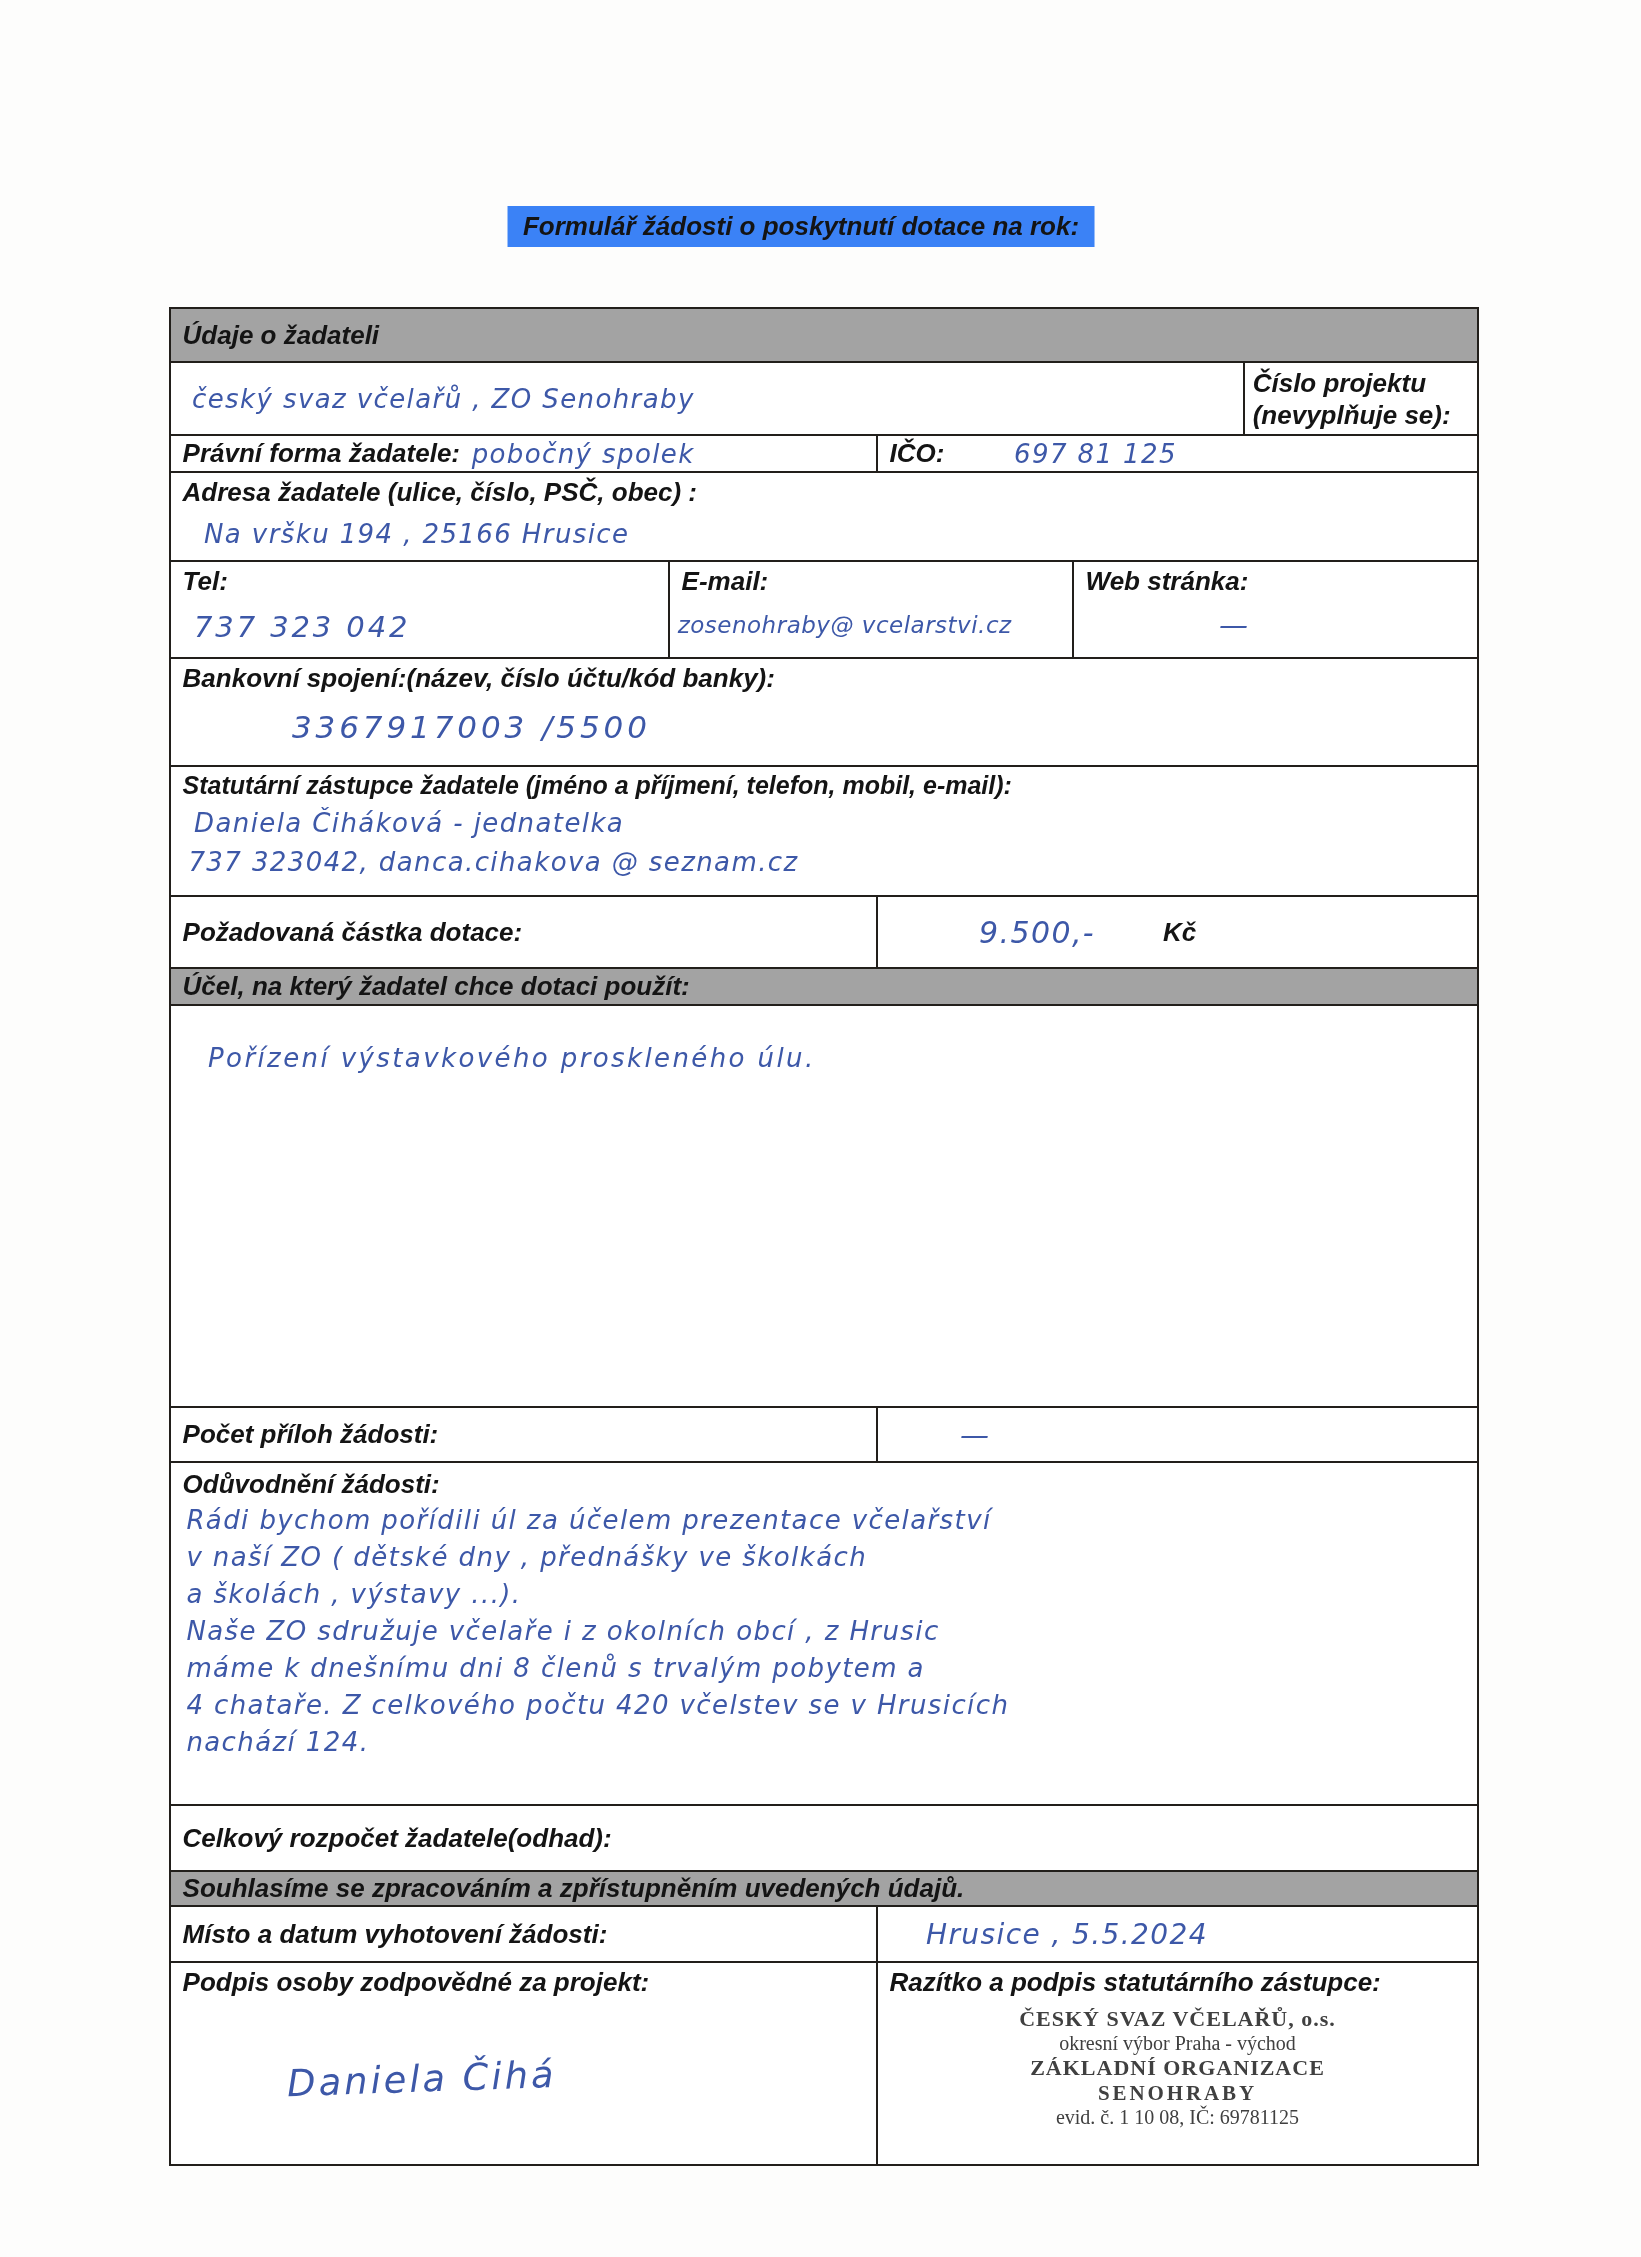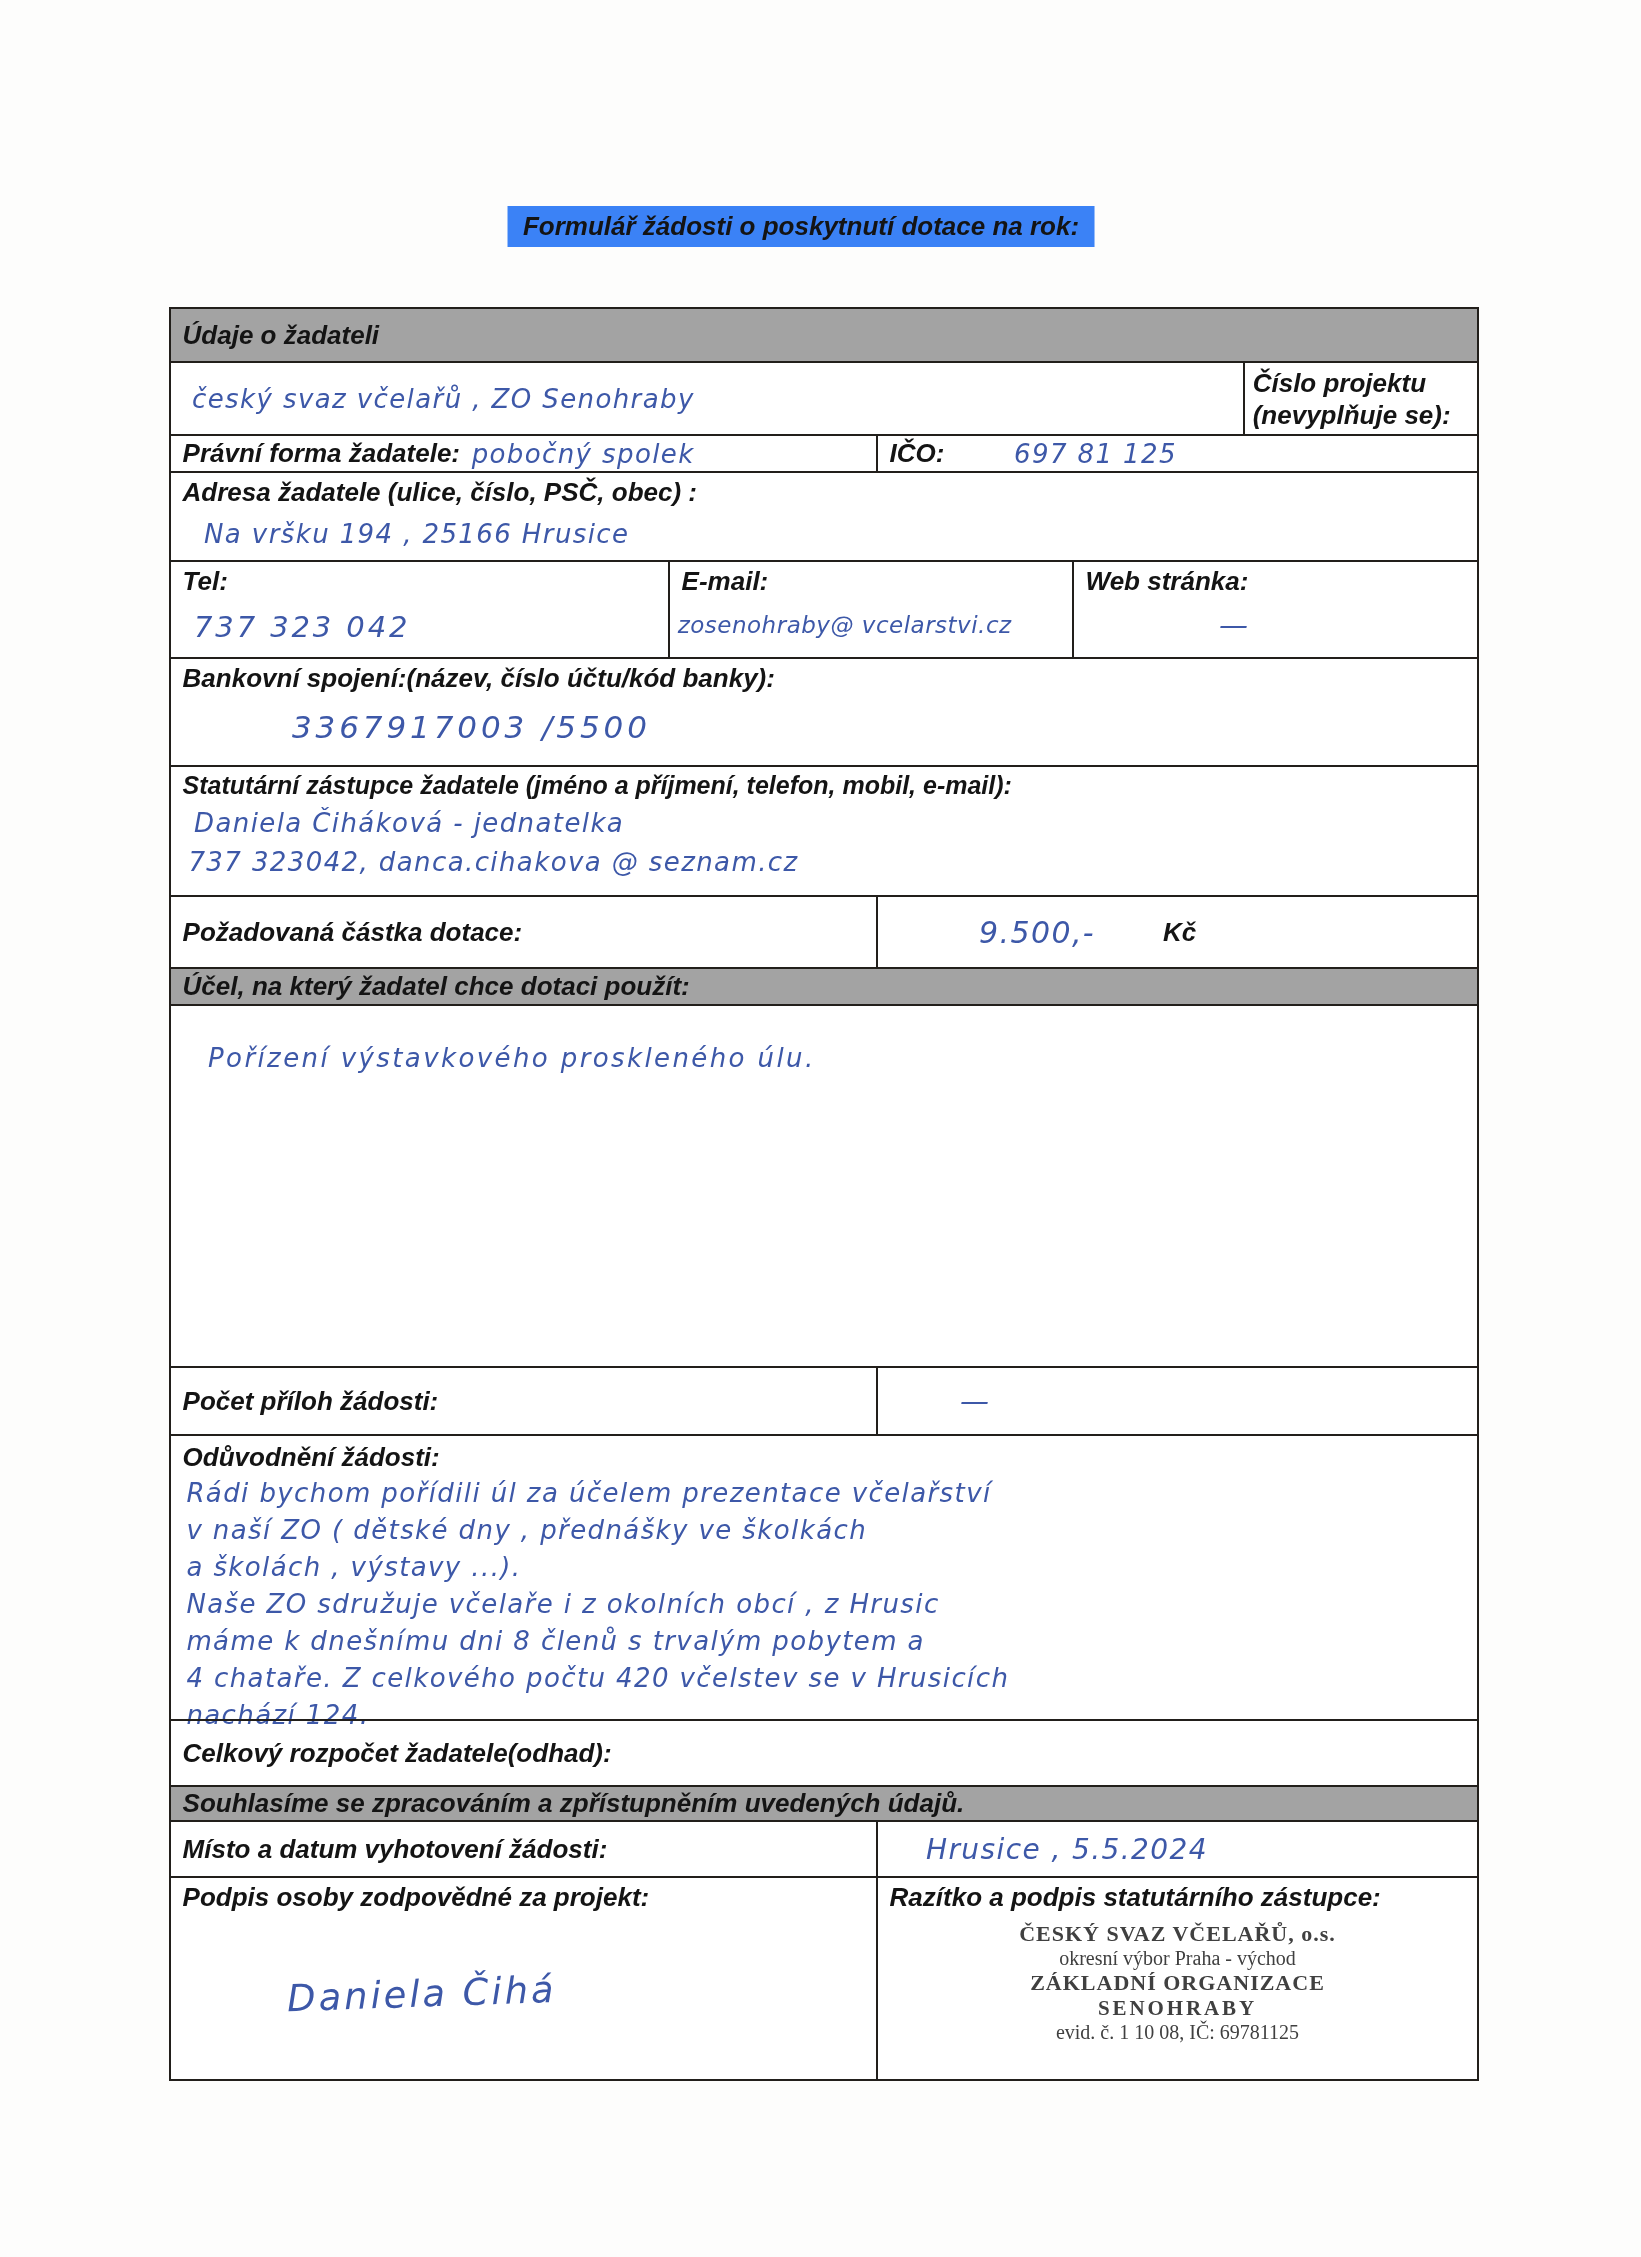--- a/index.html
+++ b/index.html
@@ -34,22 +34,22 @@
   .r1{height:52px;}
   .r2{height:73px;}
   .r3{height:37px;}
   .r4{height:89px;display:block;}
   .r5{height:97px;}
   .r6{height:108px;display:block;}
   .r7{height:130px;display:block;}
   .r8{height:72px;}
   .r9{height:37px;}
   .r10{height:362px;display:block;}
-  .r11{height:68px;}
-  .r12{height:285px;display:block;}
+  .r11{height:55px;margin-top:40px;}
+  .r12{height:343px;display:block;}
   .r13{height:66px;display:block;}
   .r14{height:35px;}
   .r15{height:56px;}
   .r16{height:203px;}
   .pad{padding:3.9px 11.6px;}
   .stamp{ text-align:center;color:#404040;margin-top:3.9px; }
   .stamp .s1{font-family:"Liberation Serif",serif;font-weight:bold;font-size:22px;letter-spacing:1px;}
   .stamp .s2{font-family:"Liberation Serif",serif;font-size:20px;}
   .stamp .s3{font-family:"Liberation Serif",serif;font-weight:bold;font-size:22px;letter-spacing:1px;}
   .stamp .s4{font-family:"Liberation Serif",serif;font-weight:bold;font-size:21px;letter-spacing:2.9px;}

